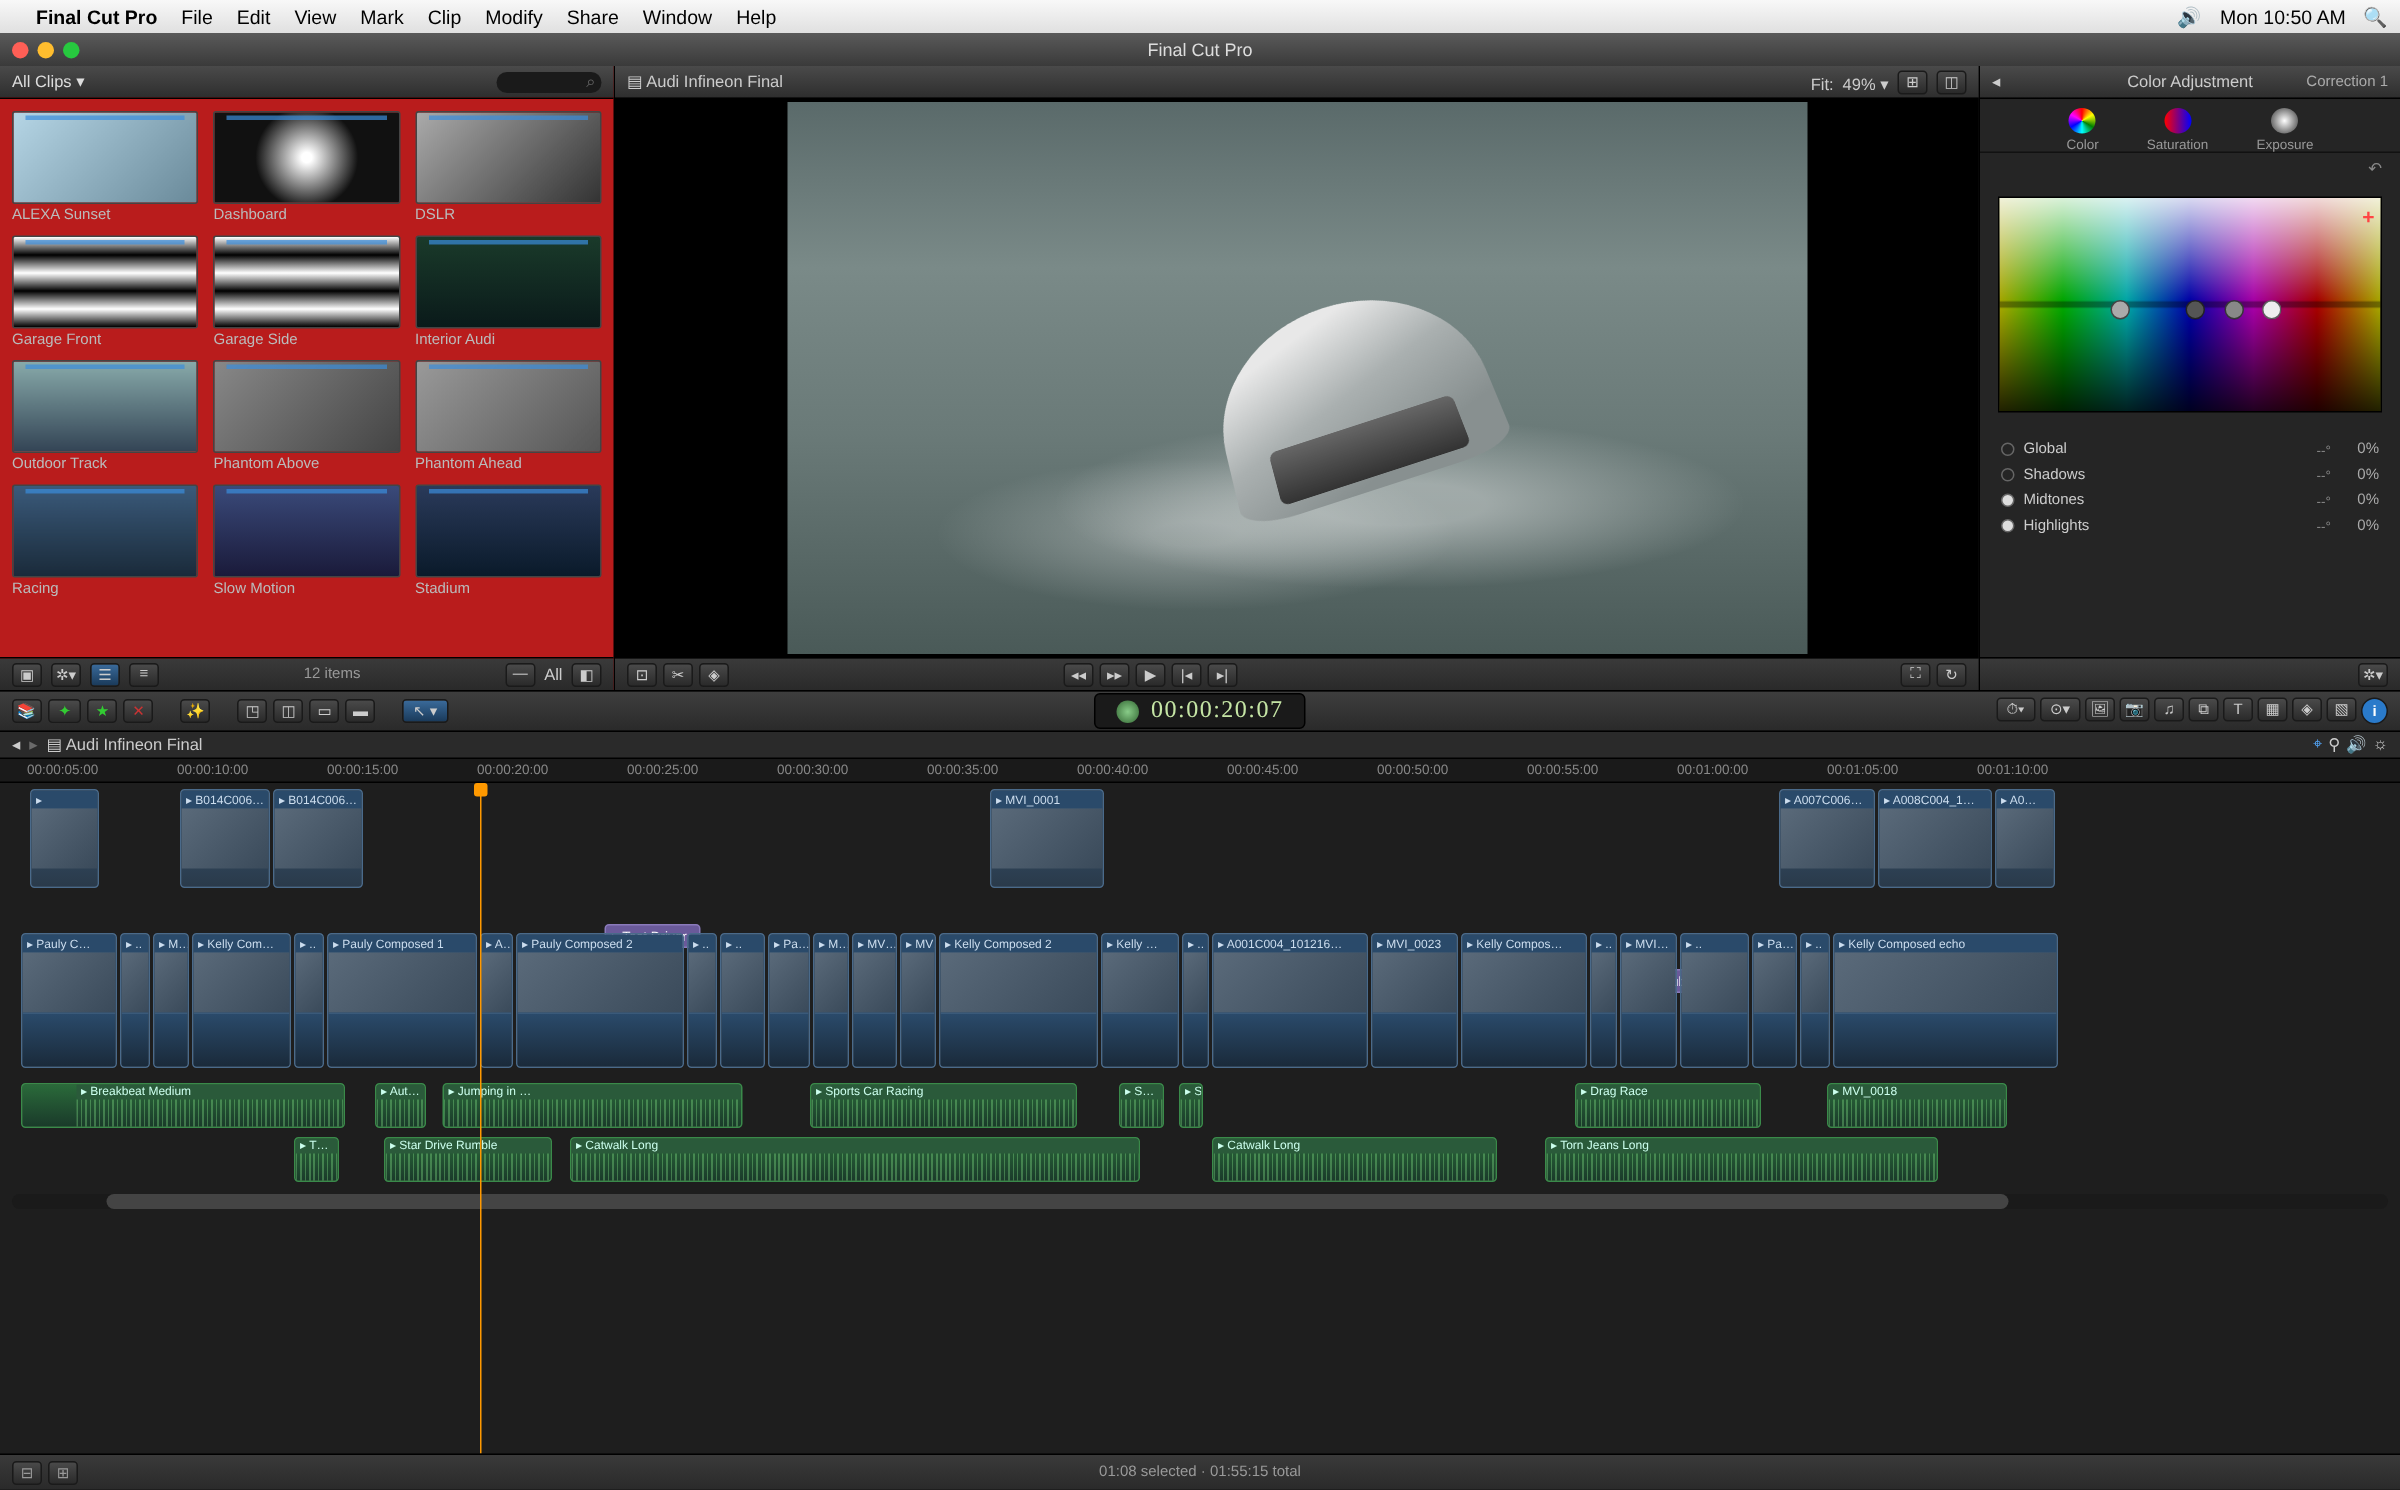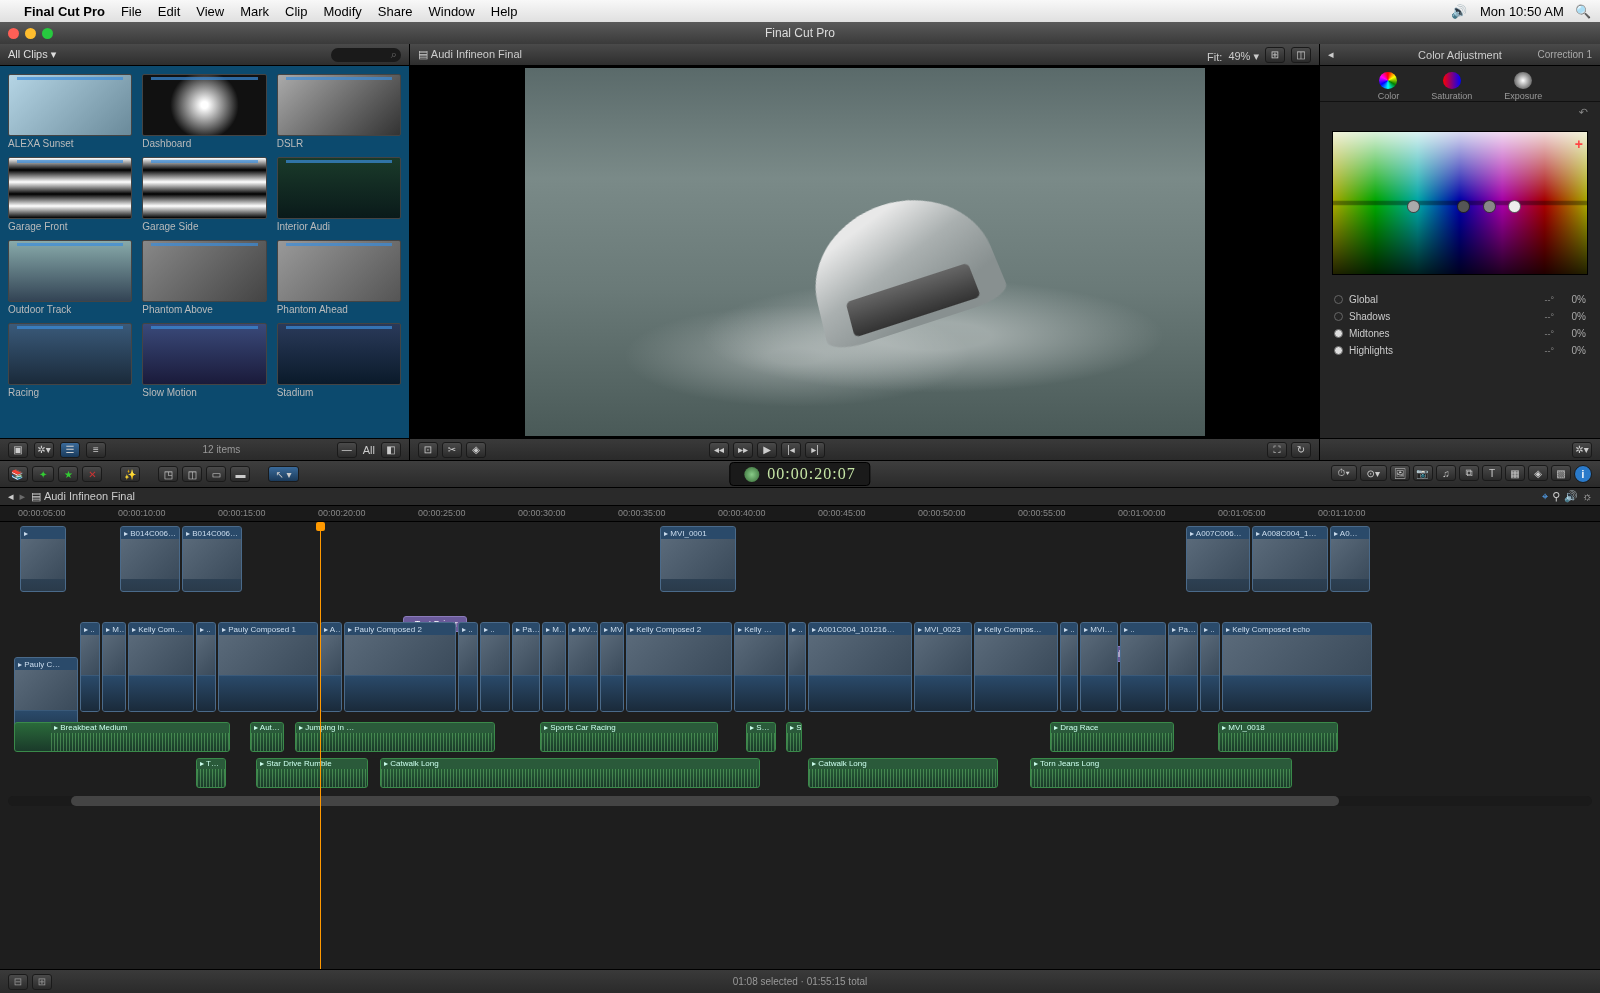--- a/index.html
+++ b/index.html
@@ -6,21 +6,21 @@
 body{background:#1a1a1a;width:1600px;height:993px;overflow:hidden;color:#ccc;font-size:11px}
 .menubar{height:22px;background:linear-gradient(#f8f8f8,#e0e0e0);display:flex;align-items:center;padding:0 8px;color:#000;font-size:13px;gap:16px}
 .menubar .right{margin-left:auto;display:flex;gap:12px;align-items:center}
 .menubar span{font-weight:400}
 .menubar .app-name{font-weight:600}
 .titlebar{height:22px;background:linear-gradient(#5a5a5a,#3a3a3a);display:flex;align-items:center;justify-content:center;color:#ddd;font-size:12px;position:relative}
 .traffic{position:absolute;left:8px;display:flex;gap:6px}
 .traffic span{width:11px;height:11px;border-radius:50%;display:inline-block}
 .traffic .r{background:#ff5f56}.traffic .y{background:#ffbd2e}.traffic .g{background:#27c93f}
 .main-area{display:flex;height:416px}
-.browser{width:410px;background:#0c4a6e;border-right:1px solid #000;display:flex;flex-direction:column}
+.browser{width:410px;background:#b91c1c;border-right:1px solid #000;display:flex;flex-direction:column}
 .browser-header{height:22px;background:linear-gradient(#4a4a4a,#2e2e2e);display:flex;align-items:center;padding:0 8px;border-bottom:1px solid #000}
 .browser-header .title{font-size:11px;color:#ddd}
 .browser-header .search{margin-left:auto;width:70px;height:14px;background:#1a1a1a;border-radius:8px;display:flex;align-items:center;justify-content:flex-end;padding:0 4px;color:#666}
 .clip-grid{flex:1;padding:8px;display:grid;grid-template-columns:repeat(3,1fr);gap:8px 10px;align-content:start;overflow:hidden}
 .clip{display:flex;flex-direction:column}
 .clip .thumb{height:62px;background:linear-gradient(135deg,#3a4a5a,#1a2a3a);border:1px solid #444;position:relative;border-radius:2px}
 .clip .thumb::before{content:"";position:absolute;top:2px;left:8px;right:8px;height:3px;background:#3a8ddb;opacity:.7}
 .clip .label{font-size:10px;color:#bbb;margin-top:2px}
 .th1{background:linear-gradient(135deg,#b5d5e5,#6a8a9a)!important}
 .th2{background:radial-gradient(circle at 50% 50%,#fff 5%,#111 50%)!important}
@@ -382,21 +382,21 @@
         <div class="tl-clip" style="left: 1330px; width: 40px; height: 66px;">
           <div class="hdr">▸ A0…</div>
           <div class="body"></div>
         </div>
       </div>
     <div style="position:relative;height:20px" id="title-track">
         <div class="tl-title" style="left: 403px; width: 64px; top: 2px; margin-top: 16px;">▸ Test Driver</div>
         <div class="tl-title" style="left: 1096px; width: 56px; top: 2px; margin-top: 46px;">▸ Sub Text</div>
       </div>
     <div class="tl-track video-track" id="primary-track">
-        <div class="tl-clip" style="left: 14px; width: 64px; margin-top: 35px;">
+        <div class="tl-clip" style="left: 14px; width: 64px;">
           <div class="hdr">▸ Pauly C…</div>
           <div class="body"></div>
           <div class="wave2"></div>
         </div>
         <div class="tl-clip" style="left: 80px; width: 20px;">
           <div class="hdr">▸ ..</div>
           <div class="body"></div>
           <div class="wave2"></div>
         </div>
         <div class="tl-clip" style="left: 102px; width: 24px;">

